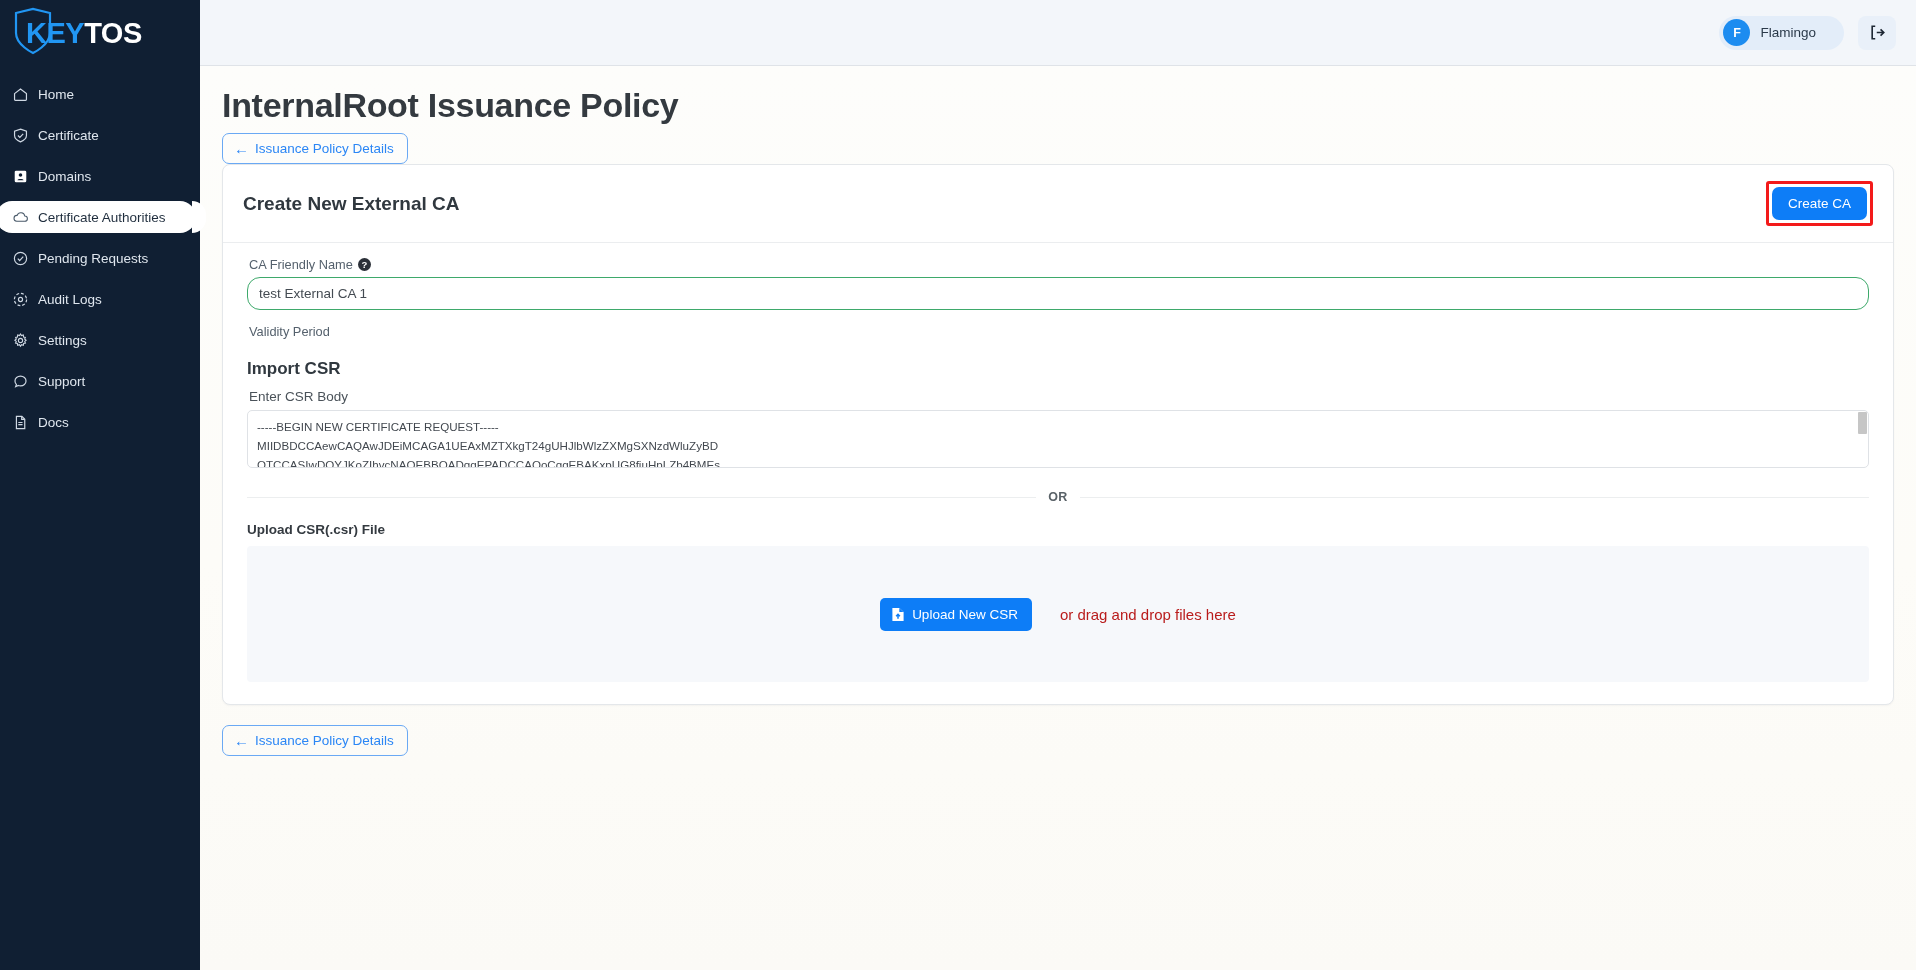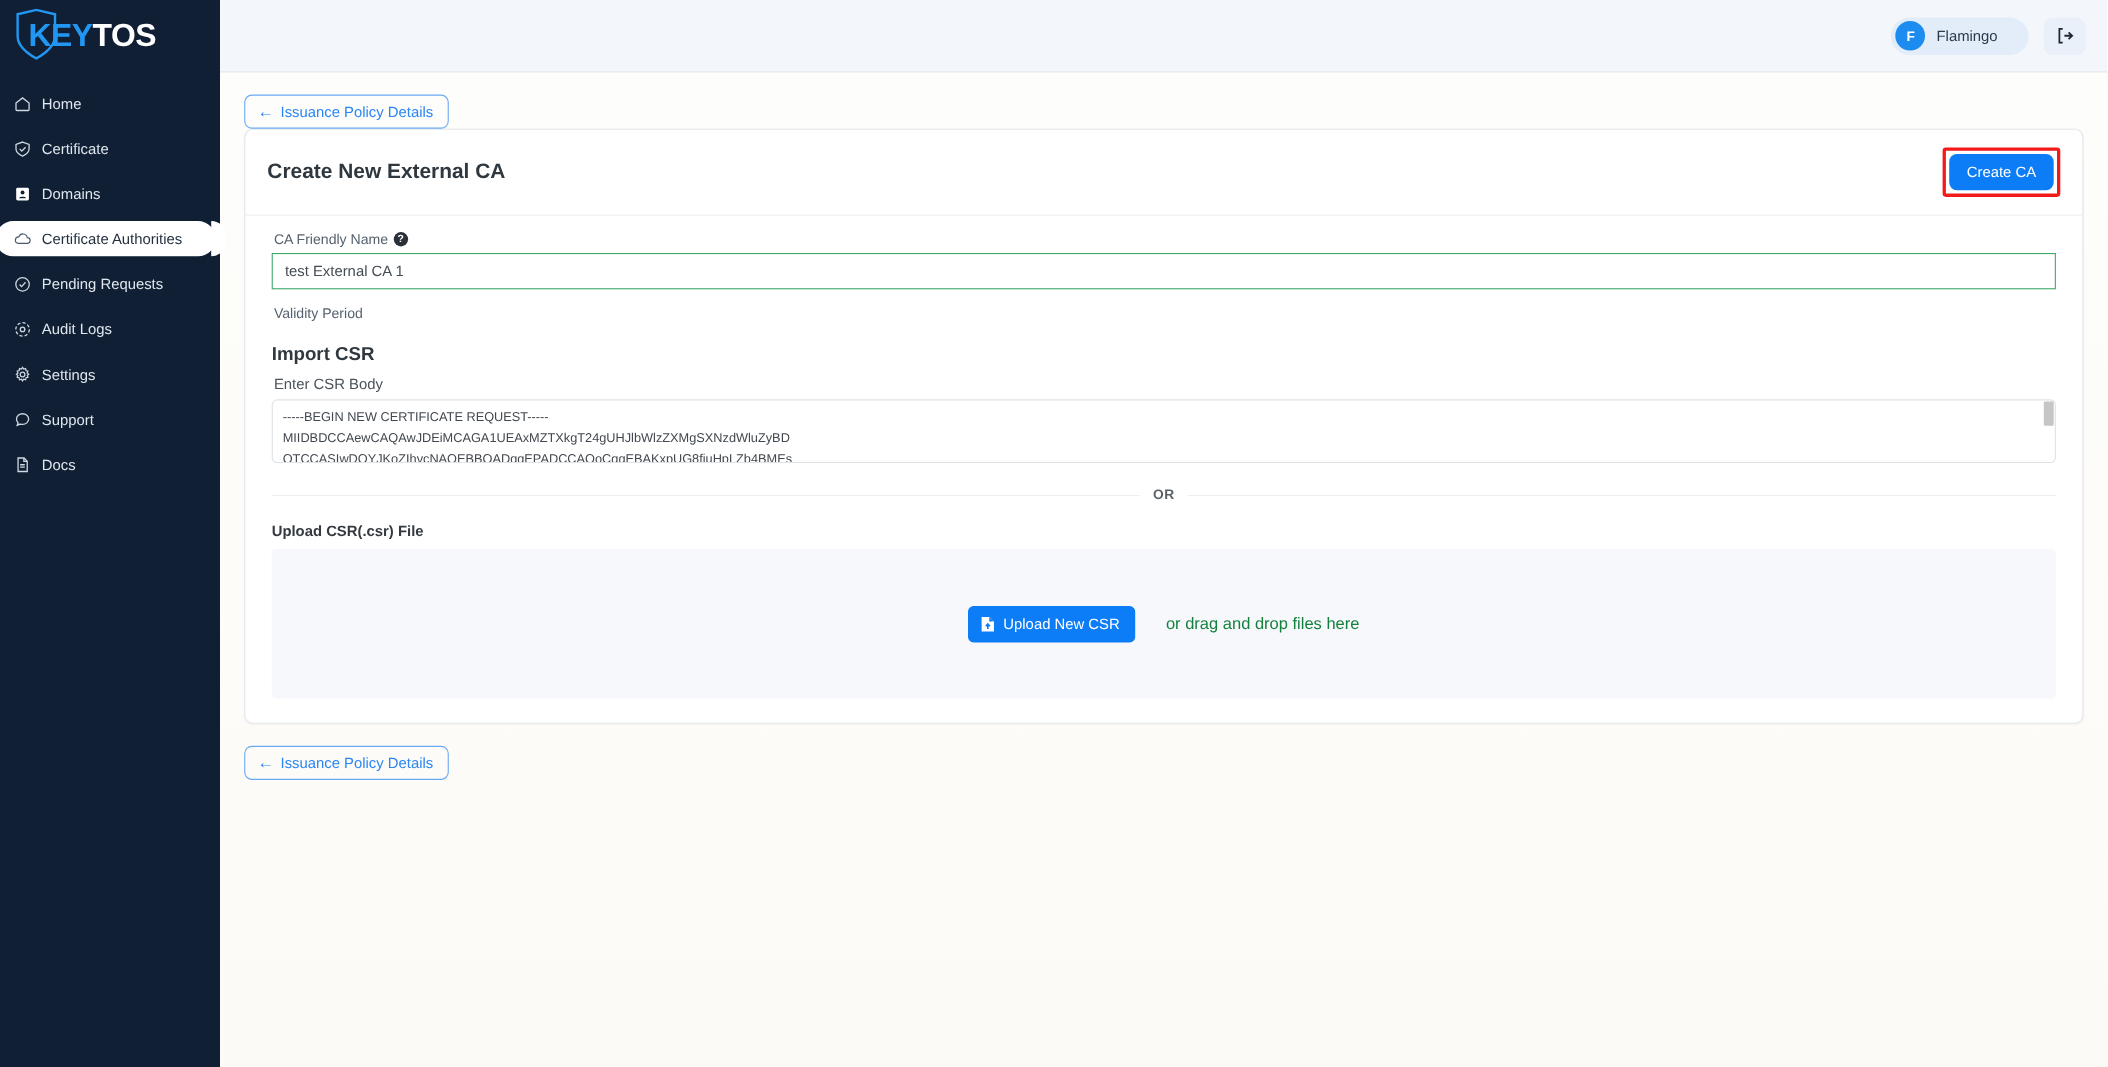--- a/index.html
+++ b/index.html
@@ -203,21 +203,21 @@
     display: inline-flex; align-items: center; justify-content: center;
     width: 13px; height: 13px; border-radius: 50%;
     background: #2b3038; color: #ffffff;
     font-size: 9.5px; font-weight: bold;
     cursor: pointer;
   }
   .text-input {
     width: 100%;
     height: 33px;
     border: 1px solid #3ea96b;
-    border-radius: 0;
+    border-radius: 13px;
     font-size: 13.5px;
     color: #444b52;
     padding: 0 11px;
     outline: none;
     font-family: "Liberation Sans", sans-serif;
     background: #ffffff;
   }
   .slider-row {
     display: flex; align-items: center; gap: 18px;
     margin-top: 3px;
@@ -295,21 +295,21 @@
     background: #0d7df7;
     color: #ffffff;
     border: none;
     border-radius: 5px;
     font-size: 13.5px;
     padding: 9px 14px 9px 11px;
     display: inline-flex; align-items: center; gap: 7px;
     cursor: pointer;
     font-family: "Liberation Sans", sans-serif;
   }
-  .drop-text { font-size: 15px; color: #15803d; }
+  .drop-text { font-size: 15px; color: #b91c1c; }
 
   .footer-row { margin-top: 20px; }
 </style>
 </head>
 <body>
 
 <div class="app">
 
   <aside class="sidebar">
     <div class="logo-wrap">
@@ -427,20 +427,21 @@
       <div class="logout-btn">
         <svg width="19" height="19" viewBox="0 0 20 20" fill="none" stroke="#1d2733" stroke-width="1.7">
           <path d="M7.6 3.4 H4.4 V16.6 H7.6"></path>
           <path d="M9.2 10 H16.4 M13.2 6.8 L16.6 10 L13.2 13.2"></path>
         </svg>
       </div>
     </div>
 
     <div class="content">
 
+      <h1 class="page-title">InternalRoot Issuance Policy</h1>
 
       <button class="back-btn">
         <span class="arrow">←</span>
         <span>Issuance Policy Details</span>
       </button>
 
       <div class="card">
 
         <div class="card-head">
           <div class="card-title">Create New External CA</div>

